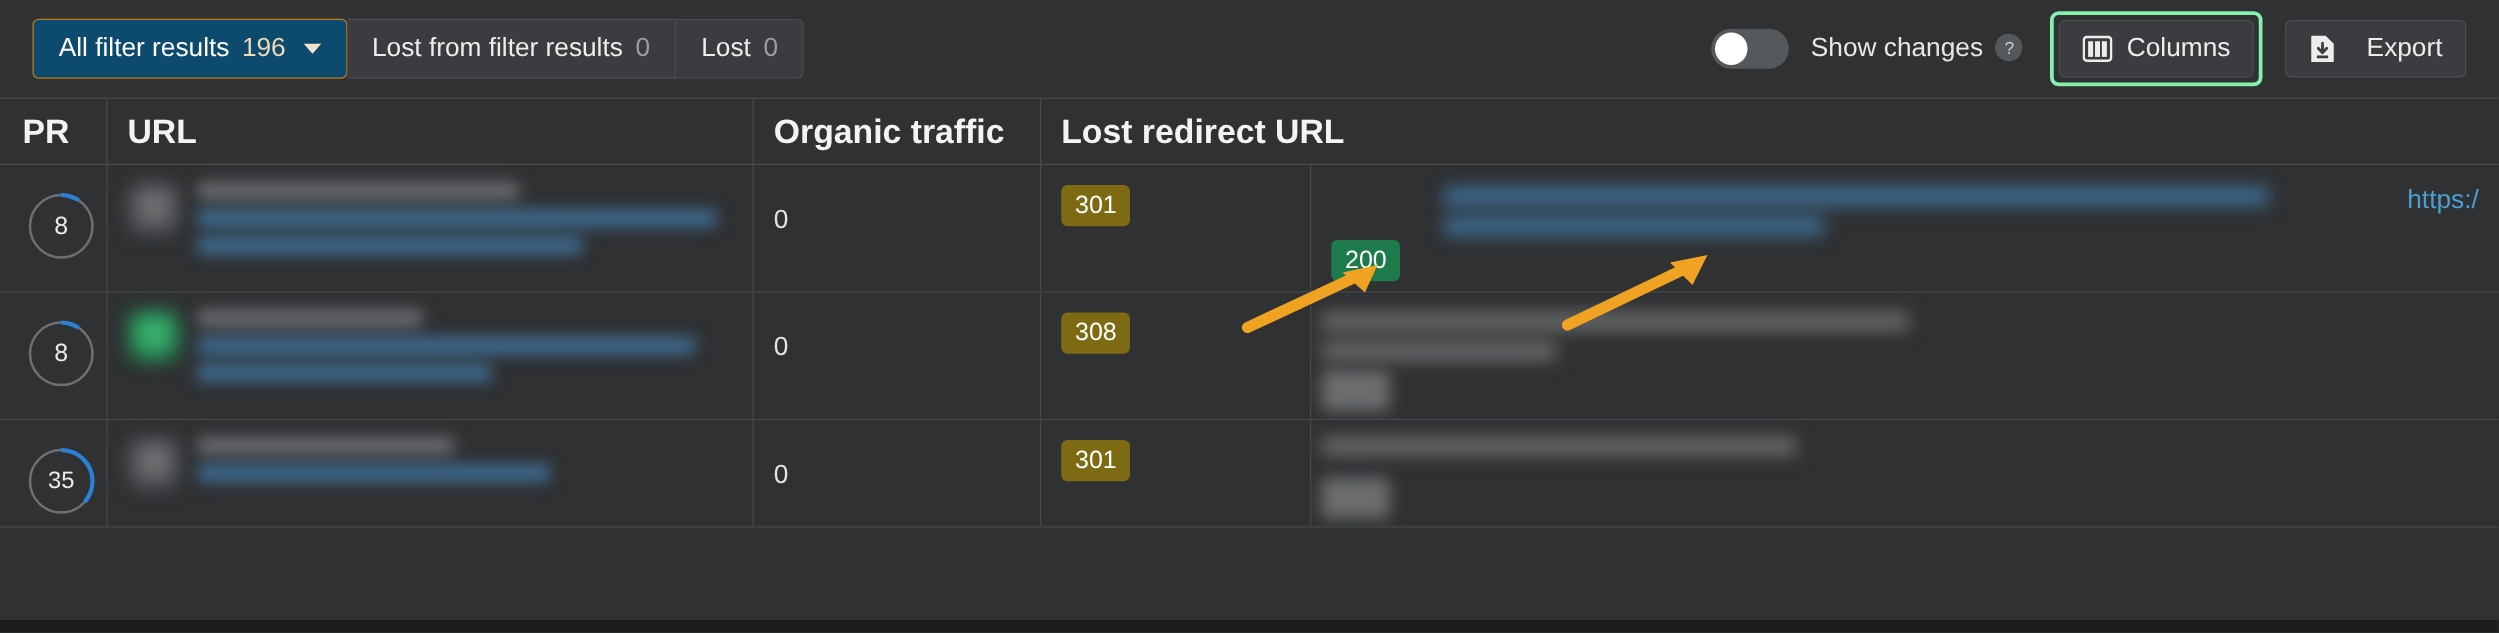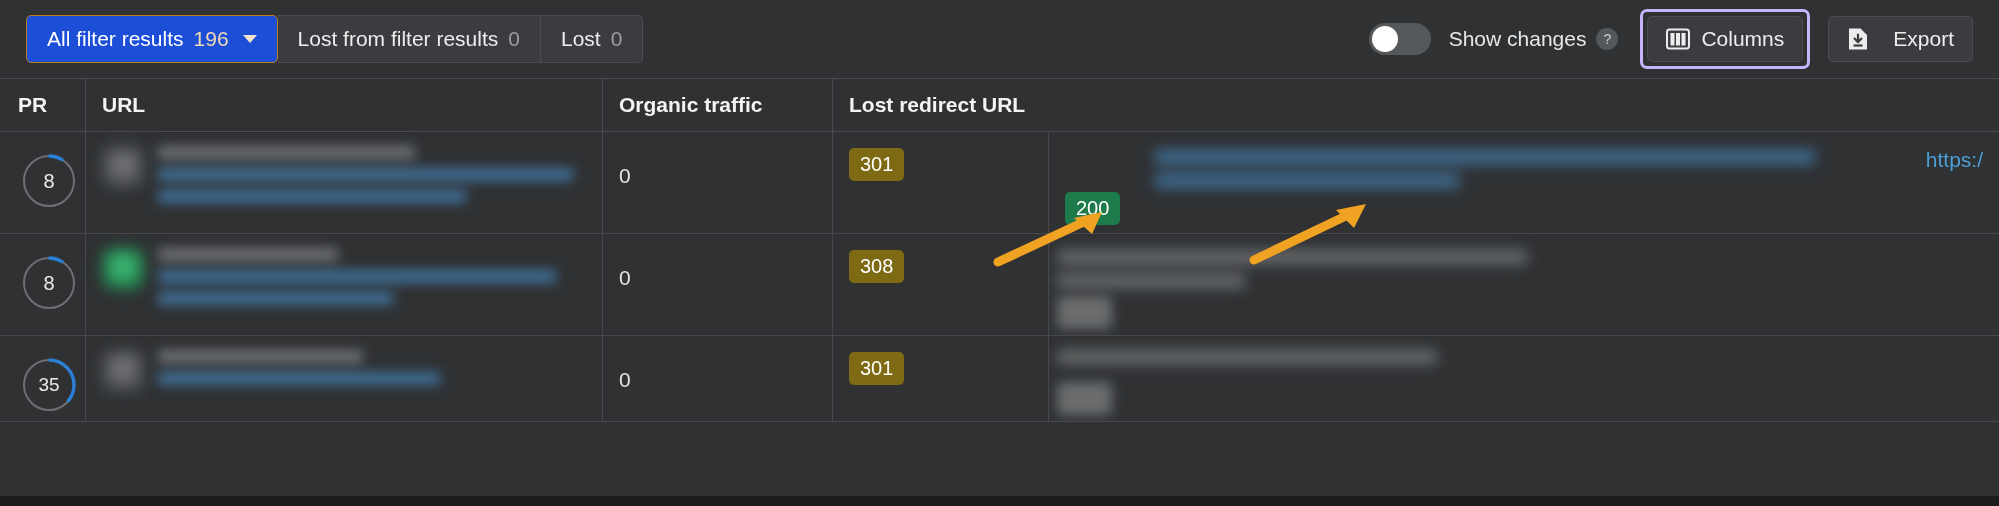--- a/index.html
+++ b/index.html
@@ -21,21 +21,21 @@
   .seg{
     display:flex;align-items:center;gap:10px;
     padding:0 20px;height:48px;box-sizing:border-box;
     font-size:21px;color:#eceded;background:#3a3c3f;
     border:1px solid #4b4d50;border-left:none;cursor:pointer;white-space:nowrap;
   }
   .seg:first-child{border-left:1px solid #4b4d50;border-radius:5px 0 0 5px;}
   .seg:last-child{border-radius:0 5px 5px 0;}
   .seg .count{color:#9b9da0;font-size:21px;}
   .seg.active{
-    background:#1d4ed8;border-color:#c07c16;color:#fff;
+    background:#0c4a6e;border-color:#c07c16;color:#fff;
     border-radius:5px;border-left:1px solid #c07c16;
   }
   .seg.active .count{color:#f0d9b5;}
   .caret{
     width:0;height:0;margin-left:4px;
     border-left:7px solid transparent;border-right:7px solid transparent;
     border-top:8px solid #f3e3cd;
   }
 
   .toolbar-right{margin-left:auto;display:flex;align-items:center;gap:0;}
@@ -50,40 +50,40 @@
   .show-changes{
     font-size:21px;color:#e6e7e8;margin-left:18px;white-space:nowrap;text-align:center;
   }
   .help{
     display:inline-flex;align-items:center;justify-content:center;
     width:22px;height:22px;border-radius:50%;background:#55585b;color:#c9cbcd;
     font-size:14px;margin-left:10px;vertical-align:2px;cursor:pointer;
   }
 
   .focus-ring{
-    margin-left:22px;border:3px solid #c4b5fd;border-radius:7px;
+    margin-left:22px;border:3px solid #86efac;border-radius:7px;
     padding:4px;display:flex;align-items:flex-end;
   }
   .btn{
     display:flex;align-items:center;gap:11px;
     height:46px;padding:0 18px;box-sizing:border-box;
     background:#3a3c3f;border:1px solid #4b4d50;border-radius:5px;
     font-size:21px;color:#eceded;cursor:pointer;white-space:nowrap;
   }
   .btn.export{margin-left:18px;gap:24px;}
   .ico{display:inline-flex;align-items:center;justify-content:center;flex:none;}
 
   
   .table{position:relative;background:#2f3133;}
   .thead{
     display:flex;height:52px;border-top:1px solid #4a4c4f;border-bottom:1px solid #4a4c4f;
     background:#2f3133;
   }
   .thead .th{
-    display:flex;align-items:center;font-size:21px;font-weight:bold;color:#f2f3f3;
+    display:flex;align-items:center;font-size:27px;font-weight:bold;color:#f2f3f3;
     box-sizing:border-box;border-right:1px solid #4a4c4f;padding:0 16px;
   }
   .thead .th:last-child{border-right:none;}
   .c-pr{width:86px;padding-left:18px!important;}
   .c-url{width:517px;}
   .c-traffic{width:230px;}
   .c-http{width:216px;}
   .c-final{flex:1;}
 
   .trow{display:flex;border-bottom:1px solid #46484b;position:relative;}

